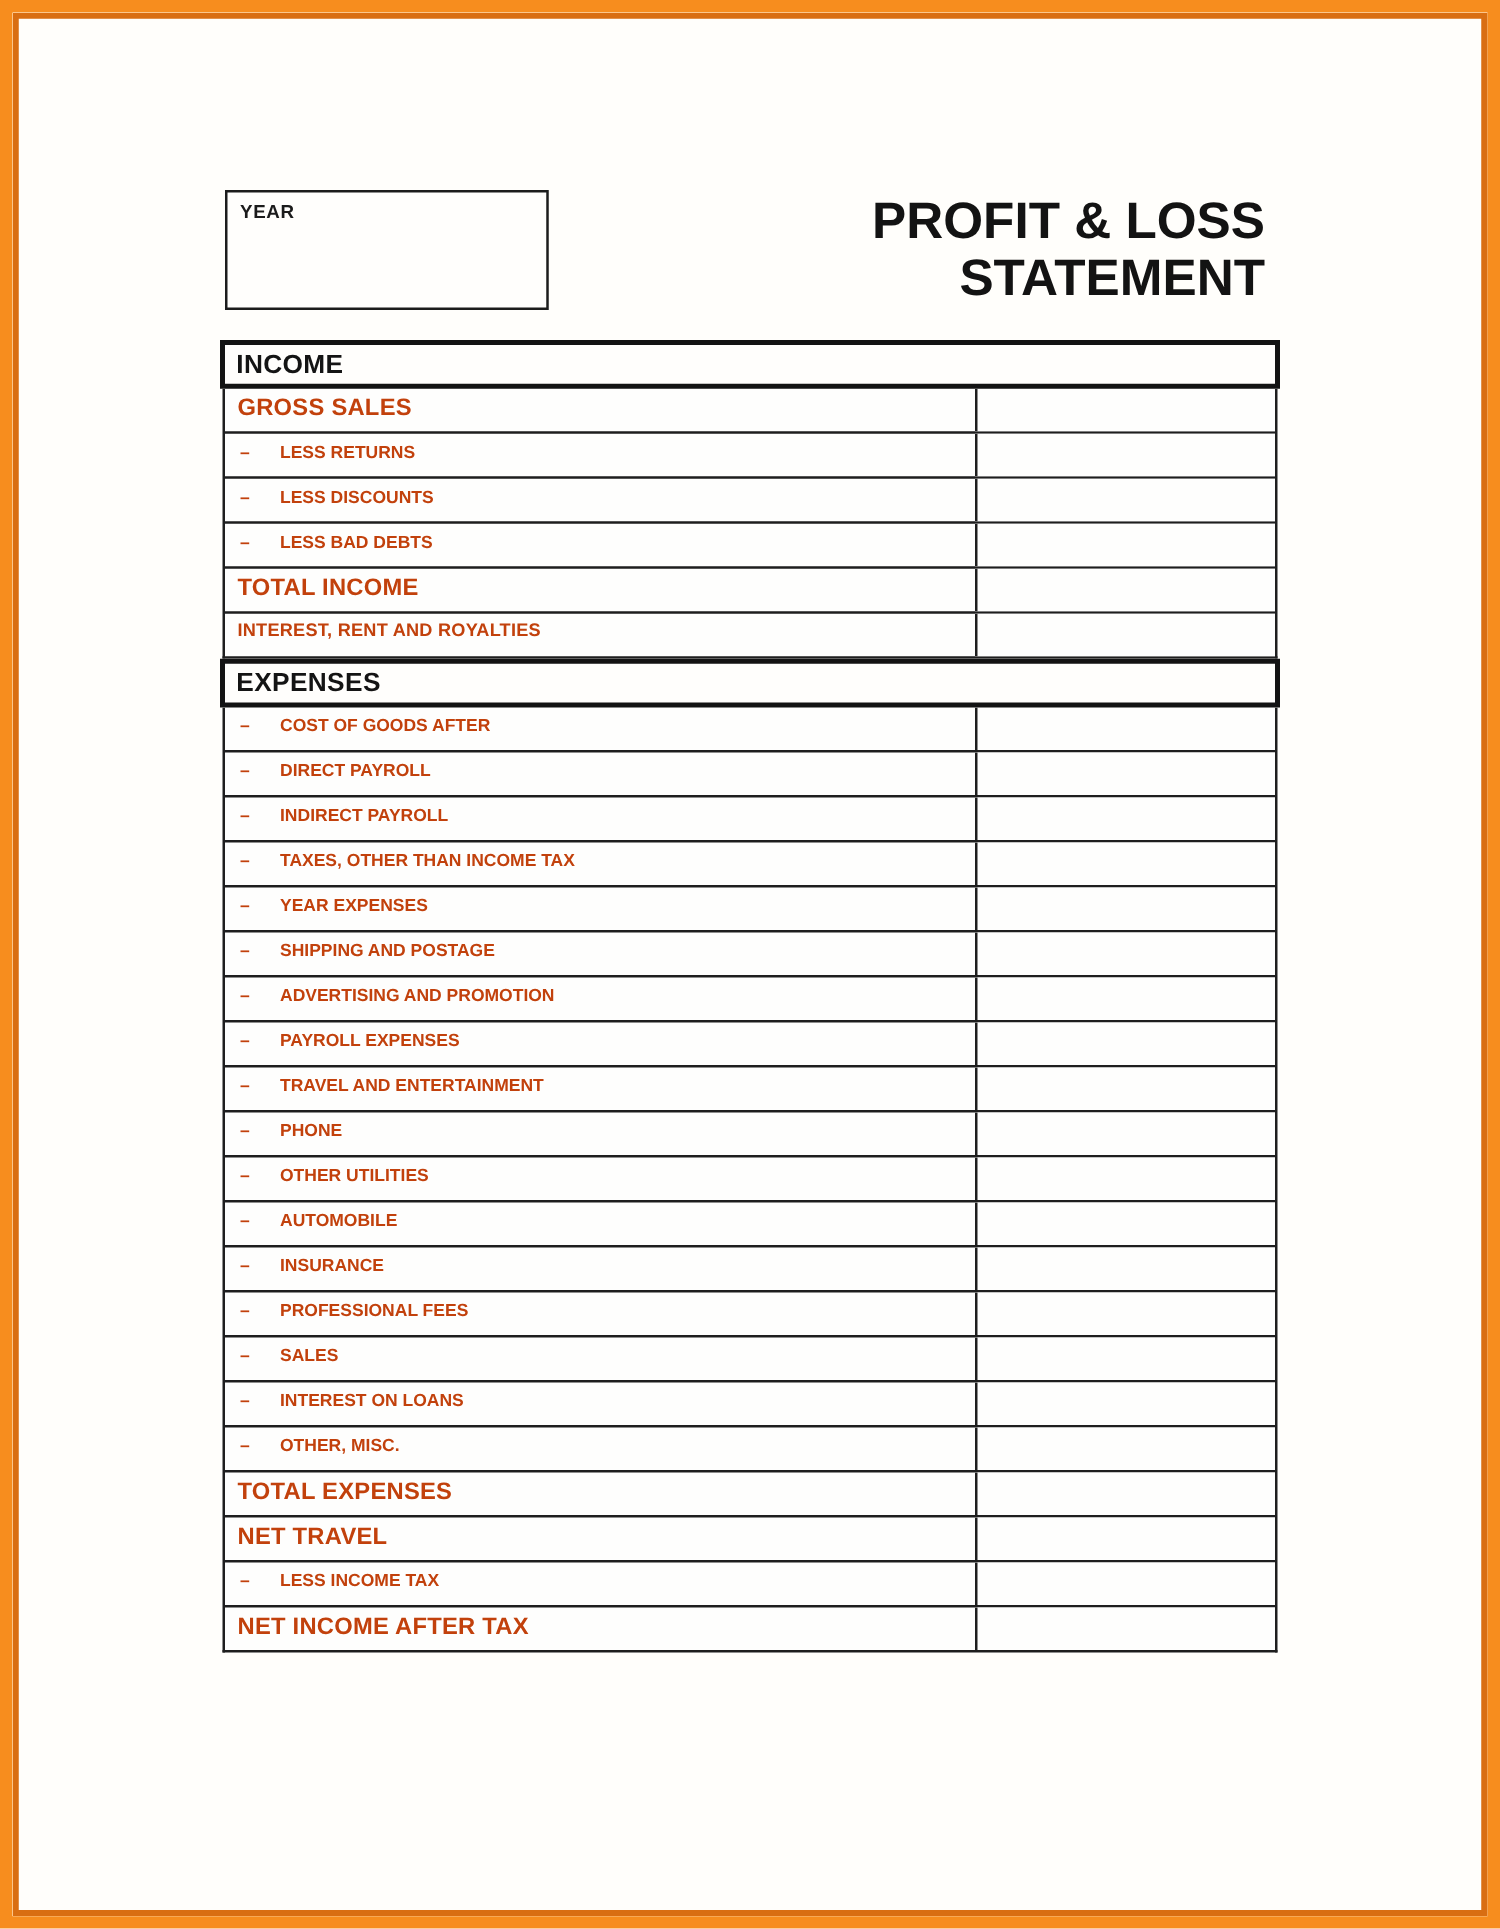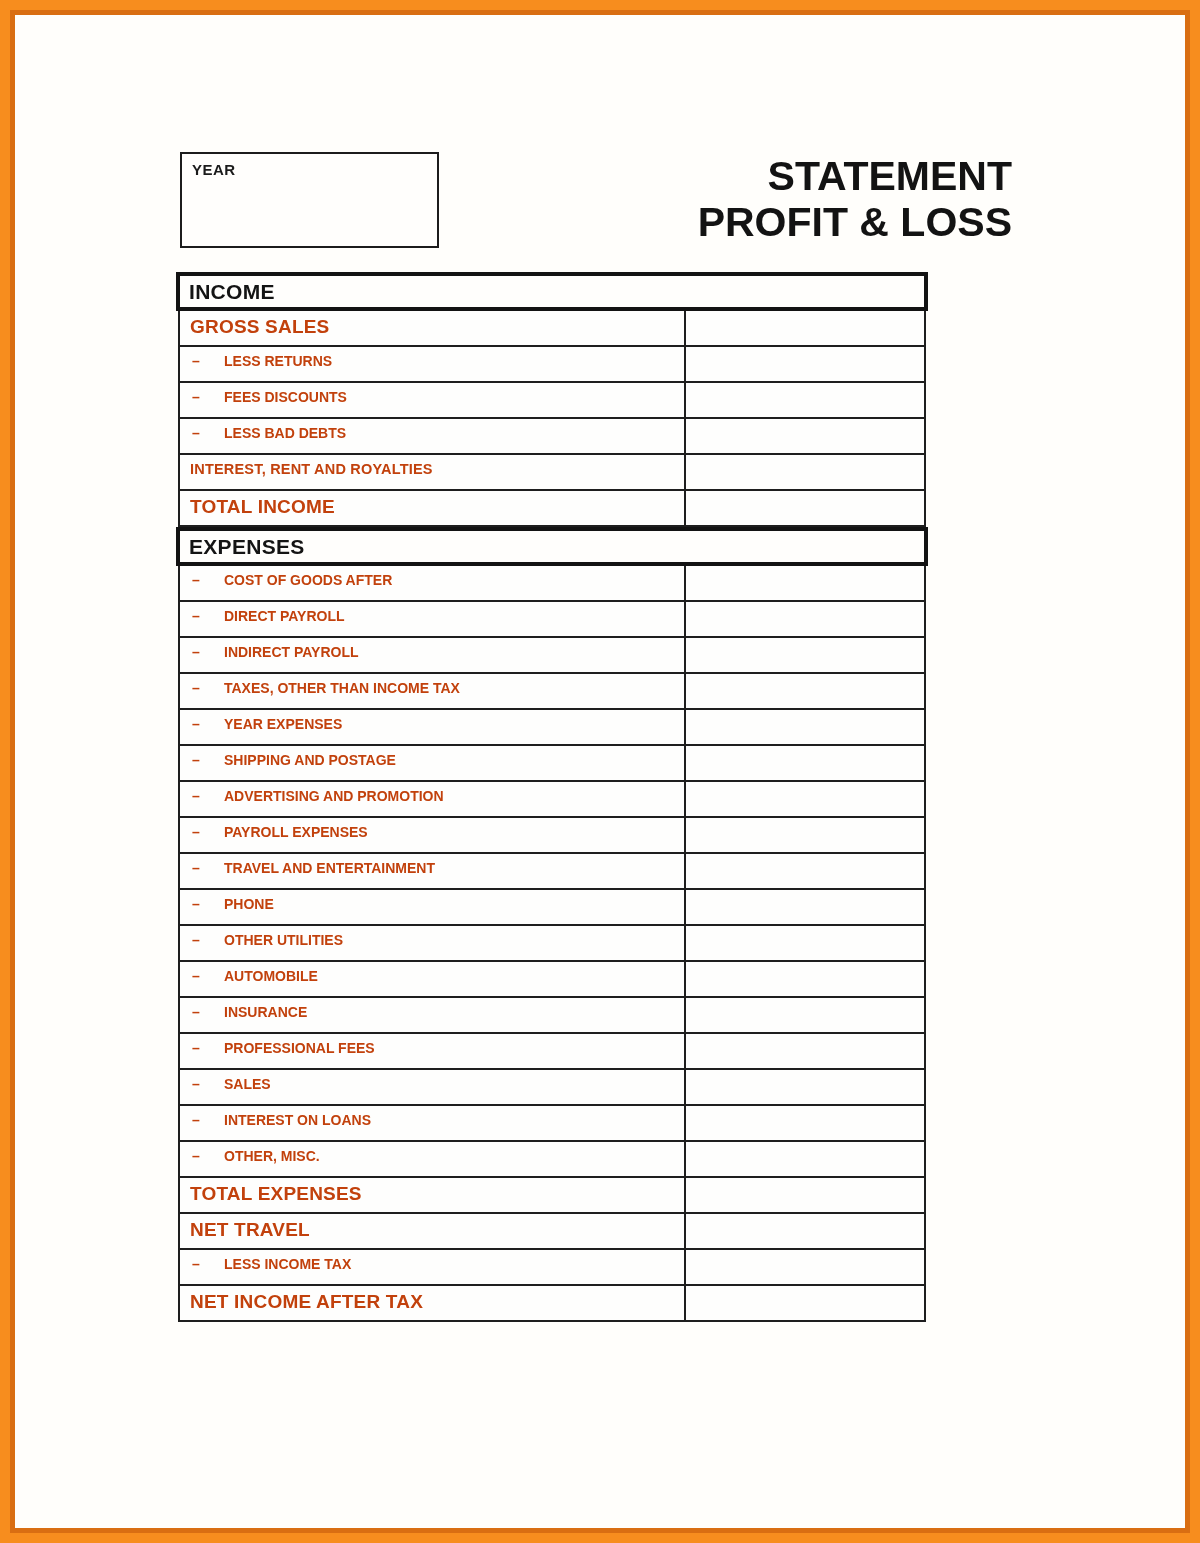--- a/index.html
+++ b/index.html
@@ -47,21 +47,21 @@
     font-weight:bold;
     font-size:41px;
     line-height:46px;
     color:#131313;
     white-space:nowrap;
   }
 
   .pl-table {
     position:absolute;
     left:178px; top:272px;
-    width:748px;
+    width:844px;
   }
 
   .section-header {
     border:4px solid #131313;
     background:#fffefc;
     height:31px;
     display:flex;
     align-items:center;
     padding-left:9px;
     font-weight:bold;
@@ -109,22 +109,22 @@
 
 <div class="page">
 
   <div class="frame" style="border-color: rgb(247, 141, 30); box-shadow: rgb(217, 110, 18) 0px 0px 0px 5px inset;"></div>
 
   <div class="year-box">
     <div class="year-label">YEAR</div>
   </div>
 
   <div class="title">
+    <div>PROFIT &amp; LOSS</div>
     <div>STATEMENT</div>
-    <div>PROFIT &amp; LOSS</div>
   </div>
 
   <div class="pl-table">
 
     <div class="section-header">INCOME</div>
 
     <div class="rows" id="income-rows">
         <div class="row major">
           <div class="label">
             <span class="txt">GROSS SALES</span>
@@ -134,43 +134,43 @@
         <div class="row item">
           <div class="label">
             <span class="dash">–</span>
             <span class="txt">LESS RETURNS</span>
           </div>
           <div class="value"></div>
         </div>
         <div class="row item">
           <div class="label">
             <span class="dash">–</span>
-            <span class="txt">FEES DISCOUNTS</span>
+            <span class="txt">LESS DISCOUNTS</span>
           </div>
           <div class="value"></div>
         </div>
         <div class="row item">
           <div class="label">
             <span class="dash">–</span>
             <span class="txt">LESS BAD DEBTS</span>
           </div>
           <div class="value"></div>
         </div>
+        <div class="row major">
+          <div class="label">
+            <span class="txt">TOTAL INCOME</span>
+          </div>
+          <div class="value"></div>
+        </div>
         <div class="row minor">
           <div class="label">
             <span class="txt">INTEREST, RENT AND ROYALTIES</span>
           </div>
           <div class="value"></div>
         </div>
-        <div class="row major">
-          <div class="label">
-            <span class="txt">TOTAL INCOME</span>
-          </div>
-          <div class="value"></div>
-        </div>
       </div>
 
     <div class="section-header">EXPENSES</div>
 
     <div class="rows" id="expenses-rows">
         <div class="row item">
           <div class="label">
             <span class="dash">–</span>
             <span class="txt">COST OF GOODS AFTER</span>
           </div>

